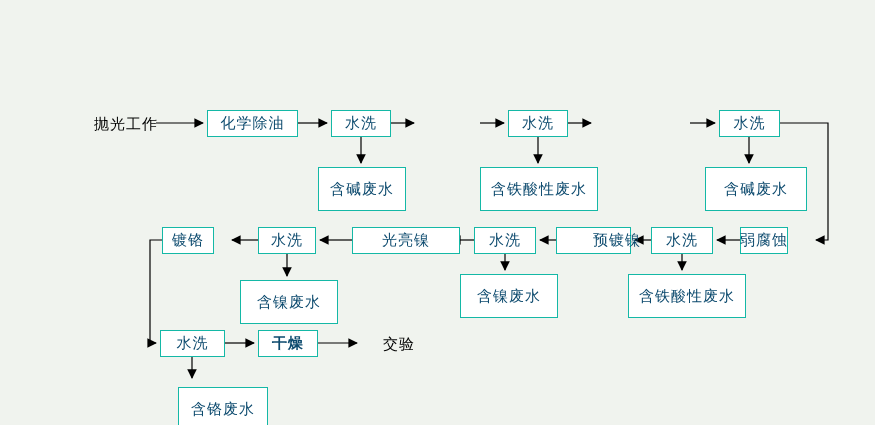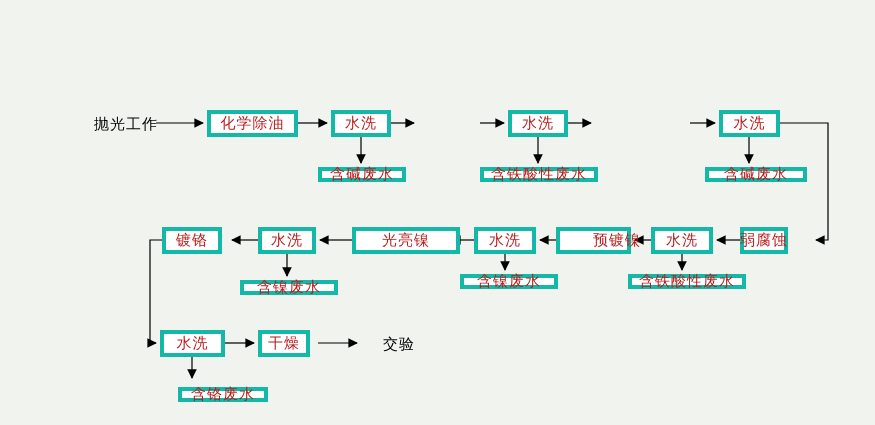--- a/index.html
+++ b/index.html
@@ -20,32 +20,32 @@
     position: absolute;
     left: 0;
     top: 0;
     width: 875px;
     height: 425px;
   }
   .box {
     position: absolute;
     height: 27px;
     box-sizing: border-box;
-    border: 4px solid #14b8a6;
+    border: 1px solid #14b8a6;
     background: #ffffff;
     display: flex;
     align-items: center;
     justify-content: center;
     font-size: 15px;
-    color: #b91c1c;
+    color: #0c4a6e;
     letter-spacing: 1px;
     white-space: nowrap;
   }
   .waste {
-    height: 15px;
+    height: 44px;
   }
   .plain {
     position: absolute;
     font-size: 15px;
     color: #000;
     letter-spacing: 1px;
     white-space: nowrap;
   }
   line, polyline {
     stroke: #000;
@@ -105,25 +105,25 @@
   <div class="box waste" style="left:318px;top:167px;width:88px;">含碱废水</div>
   <div class="box waste" style="left:480px;top:167px;width:118px;">含铁酸性废水</div>
   <div class="box waste" style="left:705px;top:167px;width:102px;">含碱废水</div>
 
   <div class="box" style="left:740px;top:227px;width:48px;">弱腐蚀</div>
   <div class="box" style="left:651px;top:227px;width:62px;">水洗</div>
   <div class="box" style="left:556px;top:227px;width:75px;padding-left:47px;">预镀镍</div>
   <div class="box" style="left:474px;top:227px;width:62px;">水洗</div>
   <div class="box" style="left:352px;top:227px;width:108px;">光亮镍</div>
   <div class="box" style="left:258px;top:227px;width:58px;">水洗</div>
-  <div class="box" style="left:162px;top:227px;width:60px;">镀铬</div>
+  <div class="box" style="left:162px;top:227px;width:52px;">镀铬</div>
 
   <div class="box waste" style="left:628px;top:274px;width:118px;">含铁酸性废水</div>
   <div class="box waste" style="left:460px;top:274px;width:98px;">含镍废水</div>
   <div class="box waste" style="left:240px;top:280px;width:98px;">含镍废水</div>
 
   <div class="box" style="left:160px;top:330px;width:65px;">水洗</div>
-  <div class="box" style="left:258px;top:330px;width:52px;">干燥</div>
+  <div class="box" style="left:258px;top:330px;width:60px;font-weight:bold;">干燥</div>
   <div class="plain" style="left:383px;top:335px;">交验</div>
 
   <div class="box waste" style="left:150px;top:387px;width:90px;margin-left:28px;">含铬废水</div>
 
 </div>
 
 </body></html>

